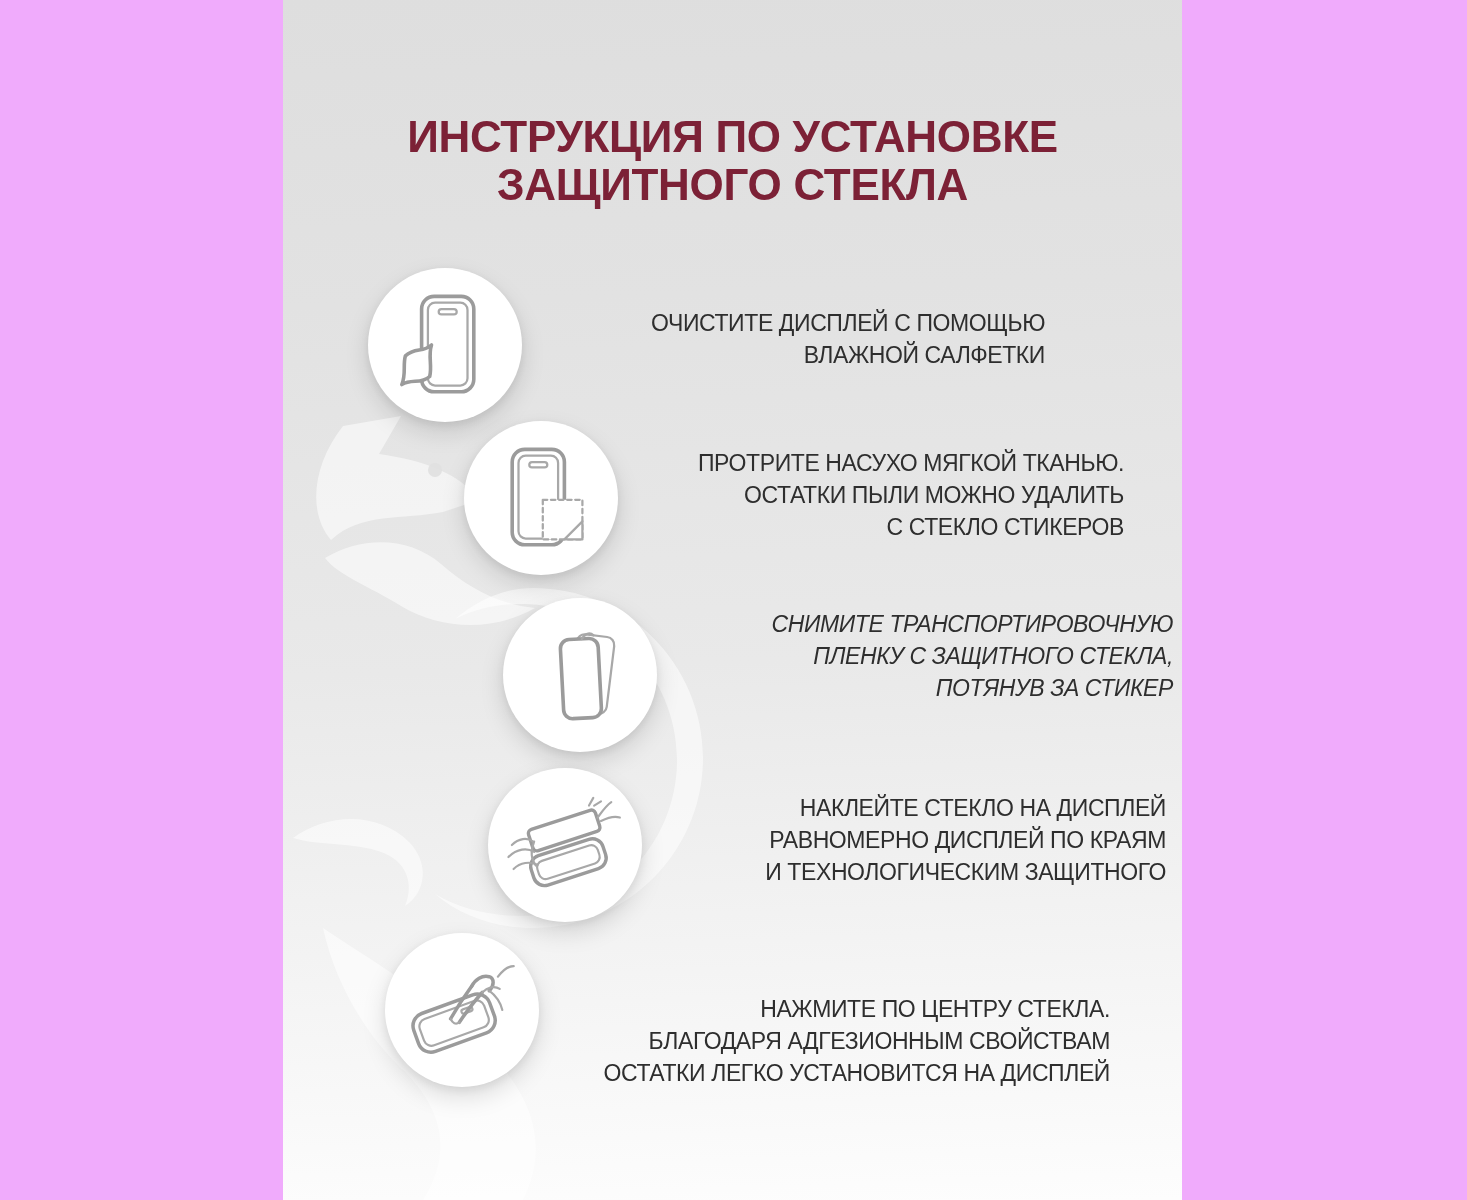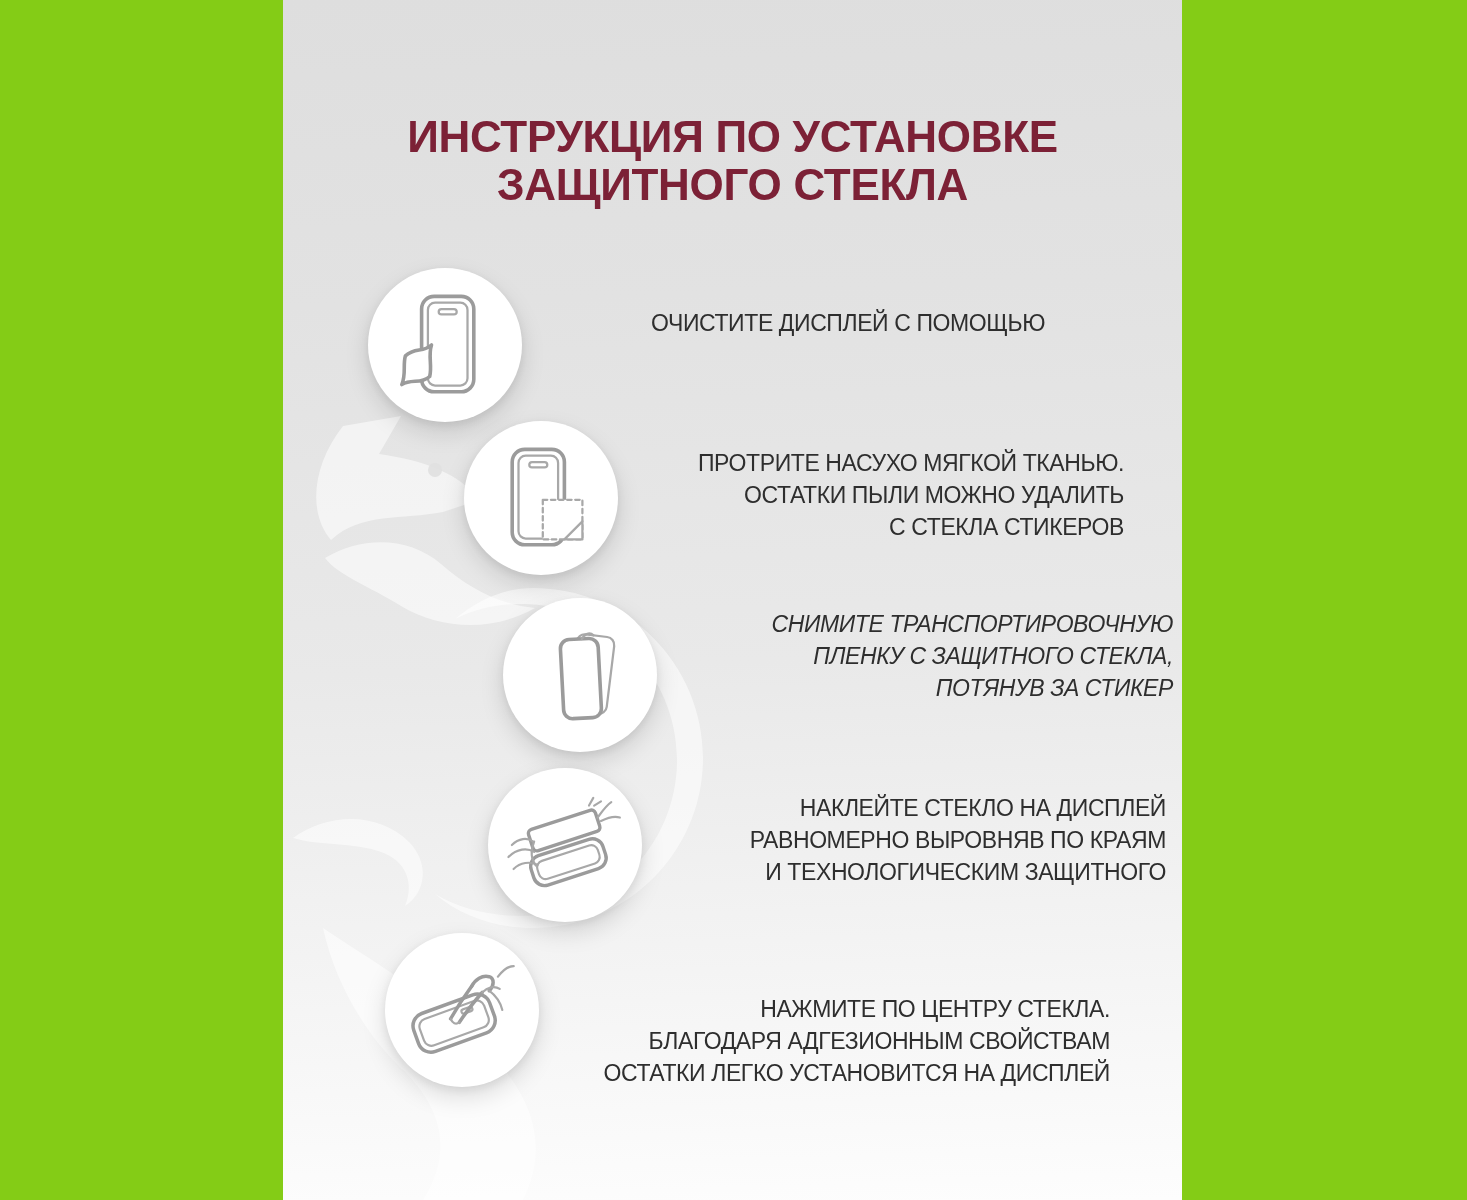--- a/index.html
+++ b/index.html
@@ -1,17 +1,17 @@
 <!DOCTYPE html>
 <html><head>
 <meta charset="utf-8">
 <style>
   html,body{margin:0;padding:0;background:#ffffff;}
   .poster{
-    position:relative;width:1467px;height:1200px;background:#84cc16;overflow:hidden;
+    position:relative;width:1467px;height:1200px;background:#f0abfc;overflow:hidden;
     font-family:"Liberation Sans","DejaVu Sans",sans-serif;
   }
   .canvas{
     position:absolute;left:283px;top:0;width:899px;height:1200px;overflow:hidden;
     background:linear-gradient(178deg,#dedede 0%,#e2e2e2 25%,#e9e9e9 55%,#f4f4f4 80%,#fdfdfd 100%);
   }
   .watermark{position:absolute;left:0;top:408px;width:540px;height:792px;}
   .title{
     position:absolute;left:283px;top:113px;width:899px;margin:0;
     text-align:center;font-size:44px;line-height:48px;font-weight:700;
@@ -70,36 +70,37 @@
   <div class="circle c1">
     <svg width="108" height="108" viewBox="0 0 120 120">
       <rect class="ic" x="34" y="6" width="58" height="106" rx="14"></rect>
       <rect class="ic-thin" x="41" y="13" width="44" height="92" rx="8"></rect>
       <rect class="ic-thin" x="53" y="20" width="20" height="6" rx="3"></rect>
       <path class="ic ic-fill" d="M16,72 C27,62 35,69 45,60 C41,72 46,83 43,95 C33,104 23,97 12,104 C17,92 13,83 16,72 Z"></path>
     </svg>
   </div>
   <div class="steptext t1">
     <span>ОЧИСТИТЕ ДИСПЛЕЙ С ПОМОЩЬЮ</span>
+    <span>ВЛАЖНОЙ САЛФЕТКИ</span>
     <span></span>
   </div>
 
   <div class="circle c2">
     <svg width="108" height="108" viewBox="0 0 120 120">
       <rect class="ic" x="28" y="6" width="58" height="106" rx="14"></rect>
       <rect class="ic-thin" x="35" y="13" width="44" height="92" rx="8"></rect>
       <rect class="ic-thin" x="47" y="20" width="20" height="6" rx="3"></rect>
       <rect class="ic-thin ic-fill" x="62" y="62" width="44" height="44" stroke-dasharray="5 4"></rect>
       <path class="ic-thin ic-fill" d="M86,106 L106,86 L106,106 Z"></path>
     </svg>
   </div>
   <div class="steptext t2">
     <span>ПРОТРИТЕ НАСУХО МЯГКОЙ ТКАНЬЮ.</span>
     <span>ОСТАТКИ ПЫЛИ МОЖНО УДАЛИТЬ</span>
-    <span>С СТЕКЛА СТИКЕРОВ</span>
+    <span>С СТЕКЛО СТИКЕРОВ</span>
   </div>
 
   <div class="circle c3">
     <svg width="108" height="108" viewBox="0 0 120 120">
       <rect class="ic-thin" x="52" y="16" width="42" height="86" rx="9" transform="rotate(7 73 59)"></rect>
       <rect class="ic ic-fill" x="40" y="20" width="42" height="88" rx="10" transform="rotate(-3 61 64)"></rect>
       <path class="ic-thin" d="M62,20 c3,-6 9,-8 13,-4"></path>
     </svg>
   </div>
   <div class="steptext t3">
@@ -117,21 +118,21 @@
       <path class="ic-thin" d="M4,74 C14,64 26,63 34,68"></path>
       <path class="ic-thin" d="M10,88 C18,80 29,79 38,83"></path>
       <path class="ic-thin" d="M34,56 C30,66 30,76 36,84"></path>
       <path class="ic-thin" d="M108,28 C114,20 118,14 124,10"></path>
       <path class="ic-thin" d="M112,32 C120,28 128,26 134,28"></path>
       <path class="ic-thin" d="M98,14 l5,-9 m1,9 l8,-5"></path>
     </svg>
   </div>
   <div class="steptext t4">
     <span>НАКЛЕЙТЕ СТЕКЛО НА ДИСПЛЕЙ</span>
-    <span>РАВНОМЕРНО ВЫРОВНЯВ ПО КРАЯМ</span>
+    <span>РАВНОМЕРНО ДИСПЛЕЙ ПО КРАЯМ</span>
     <span>И ТЕХНОЛОГИЧЕСКИМ ЗАЩИТНОГО</span>
   </div>
 
   <div class="circle c5">
     <svg width="114" height="106" viewBox="0 0 130 120">
       <rect class="ic" x="10" y="52" width="92" height="46" rx="15" transform="rotate(-20 56 75)"></rect>
       <rect class="ic-thin" x="17" y="59" width="78" height="32" rx="9" transform="rotate(-20 56 75)"></rect>
       <rect class="ic-thin" x="64" y="58" width="13" height="5" rx="2.5" transform="rotate(-20 70 60)"></rect>
       <path class="ic" d="M52,70 C60,56 68,44 76,33"></path>
       <path class="ic" d="M62,74 C70,62 79,50 88,40"></path>

